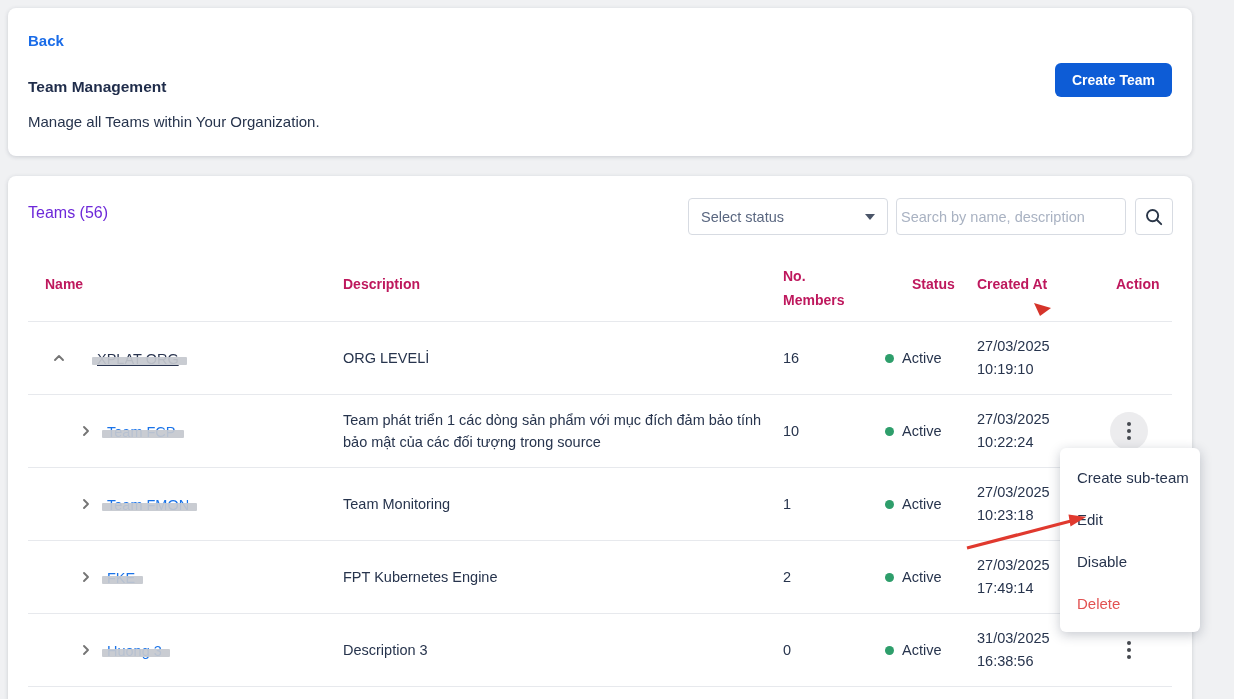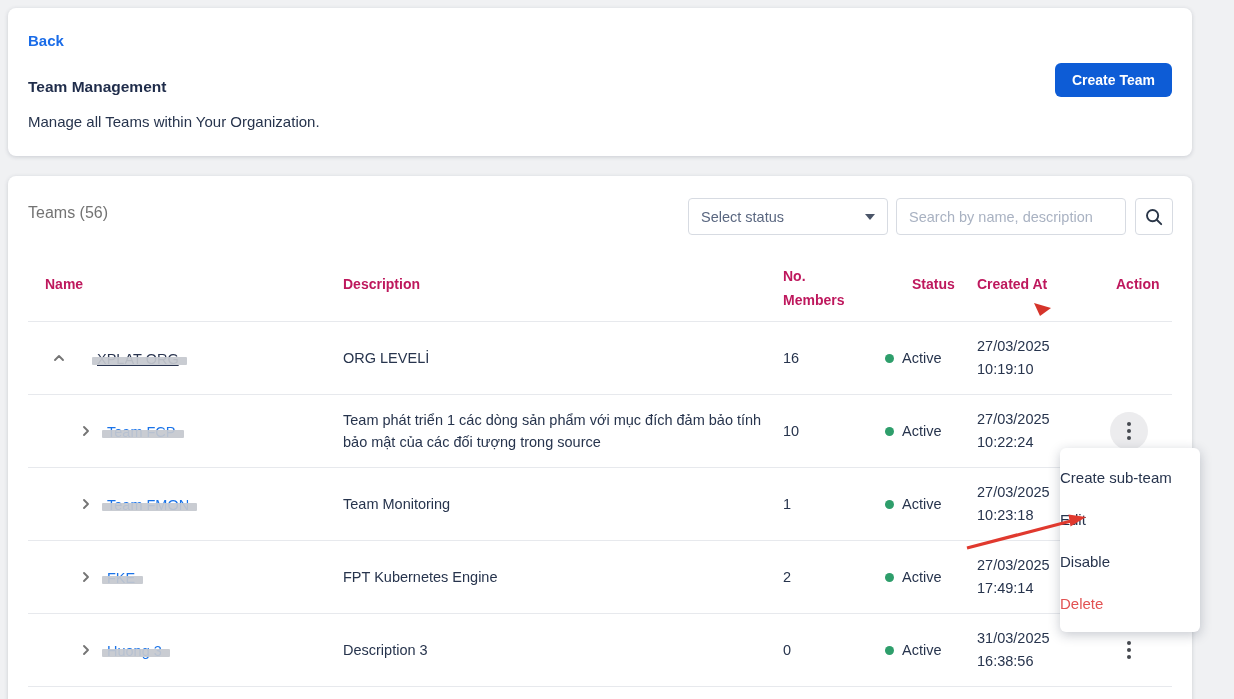--- a/index.html
+++ b/index.html
@@ -28,36 +28,36 @@
   }
   .primary-btn {
     position:absolute; right:20px; top:55px; height:34px; padding:0 17px;
     background:#0d5cd6; color:#fff; font-size:14px; font-weight:700;
     border:none; border-radius:6px; display:flex; align-items:center; cursor:pointer;
     font-family:"Liberation Sans", sans-serif;
   }
   
   #teams-card { top:176px; height:560px; }
   .panel-heading {
-    position:absolute; left:20px; top:28px; font-size:16px; color:#737373;
+    position:absolute; left:20px; top:28px; font-size:16px; color:#6d28d9;
   }
   .select-box {
     position:absolute; left:680px; top:22px; width:200px; height:37px;
     border:1px solid #d7dbe2; border-radius:4px; background:#fff;
     display:flex; align-items:center; padding:0 12px; cursor:pointer;
   }
   .select-box .label { font-size:14.5px; color:#5a6780; flex:1; }
   .caret-down {
     width:0; height:0; border-left:5px solid transparent;
     border-right:5px solid transparent; border-top:6px solid #4a5568;
   }
   .search-box {
     position:absolute; left:888px; top:22px; width:230px; height:37px;
     border:1px solid #d7dbe2; border-radius:4px; background:#fff;
-    padding:0 12px; font-size:14.5px; color:#27344d;
+    padding:0 4px; font-size:14.5px; color:#27344d;
     font-family:"Liberation Sans", sans-serif;
   }
   .search-box::placeholder { color:#a9b2c2; }
   .search-btn {
     position:absolute; left:1127px; top:22px; width:38px; height:37px;
     border:1px solid #d7dbe2; border-radius:4px; background:#fff;
     display:flex; align-items:center; justify-content:center; cursor:pointer;
   }
   
   .thead {
@@ -101,21 +101,21 @@
   .kebab.active-bg { background:#ececee; }
   .kebab i { width:4px; height:4px; border-radius:50%; background:#45494f; }
   
   #context-menu {
     position:absolute; left:1060px; top:448px; width:140px; height:184px;
     background:#fff; border-radius:6px; z-index:10;
     box-shadow:0 3px 12px rgba(32,42,66,.25);
   }
   .menu-item {
     position:absolute; left:0; right:0; height:42px; line-height:42px;
-    font-size:15px; color:#27344d; cursor:pointer;
+    padding-left:17px; font-size:15px; color:#27344d; cursor:pointer;
     white-space:nowrap;
   }
   .menu-item.danger { color:#e25252; }
   
   #annotations {
     position:absolute; left:0; top:0; width:1234px; height:699px;
     pointer-events:none; z-index:20;
   }
 </style>
 </head>

